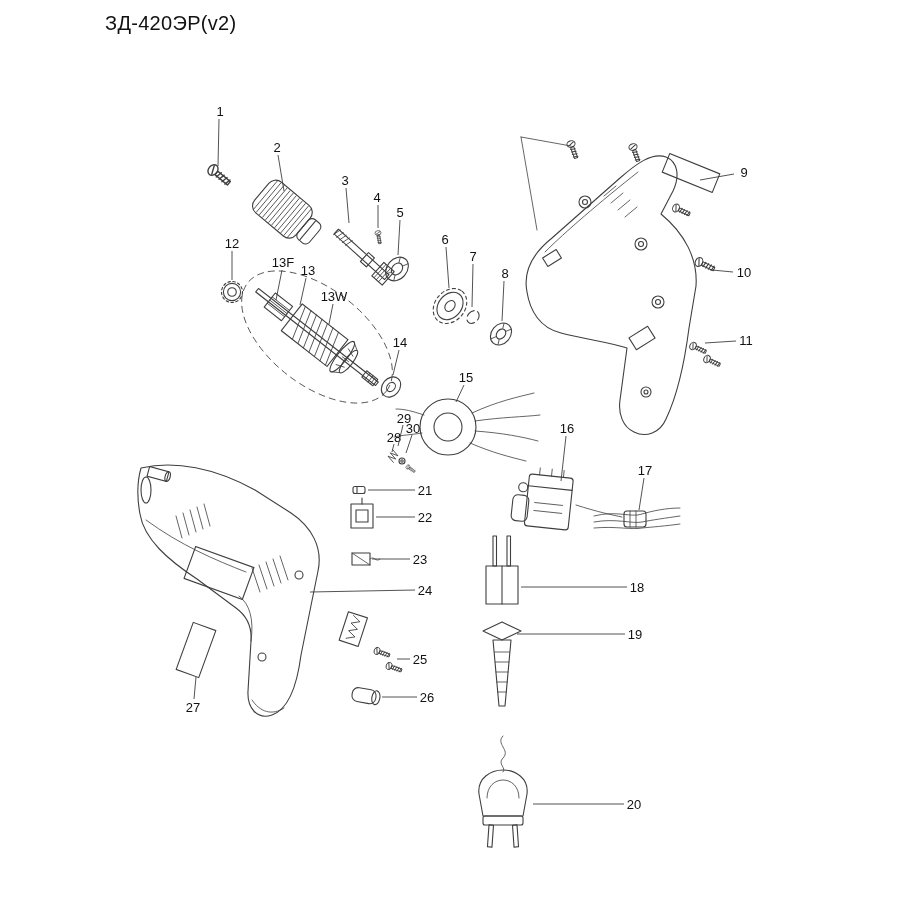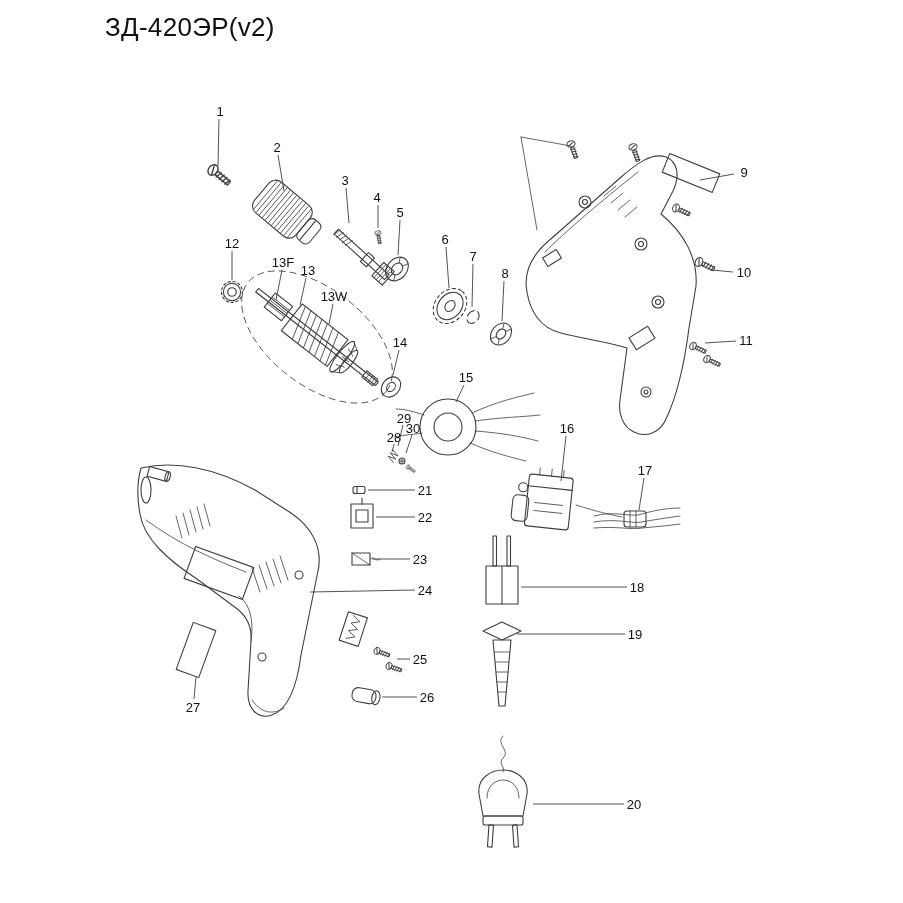--- a/index.html
+++ b/index.html
@@ -1,18 +1,18 @@
 <!DOCTYPE html>
 <html style="--line: #3f3f3f; --label: #111111;"><head>
 <meta charset="utf-8">
 <style>
   html,body{margin:0;padding:0;background:#ffffff;}
   body{width:903px;height:903px;overflow:hidden;}
   .page{position:relative;width:903px;height:903px;background:#fff;font-family:"Liberation Sans",sans-serif;}
-  .title{position:absolute;left:105px;top:12px;font-size:26px;font-weight:400;color:#111;margin:0;letter-spacing:.3px;}
+  .title{position:absolute;left:105px;top:12px;font-size:20px;font-weight:400;color:#111;margin:0;letter-spacing:.3px;}
   svg{position:absolute;left:0;top:0;}
   .part{stroke:var(--line,#3f3f3f);fill:none;stroke-width:1.1;stroke-linecap:round;stroke-linejoin:round;}
   .thin{stroke-width:.8;}
   .leader{stroke:var(--line,#4a4a4a);stroke-width:.9;fill:none;}
   text.lbl{fill:var(--label,#111);stroke:none;font-family:"Liberation Sans",sans-serif;font-size:13px;text-anchor:middle;}
 </style>
 </head>
 <body>
 
 <div class="page">

